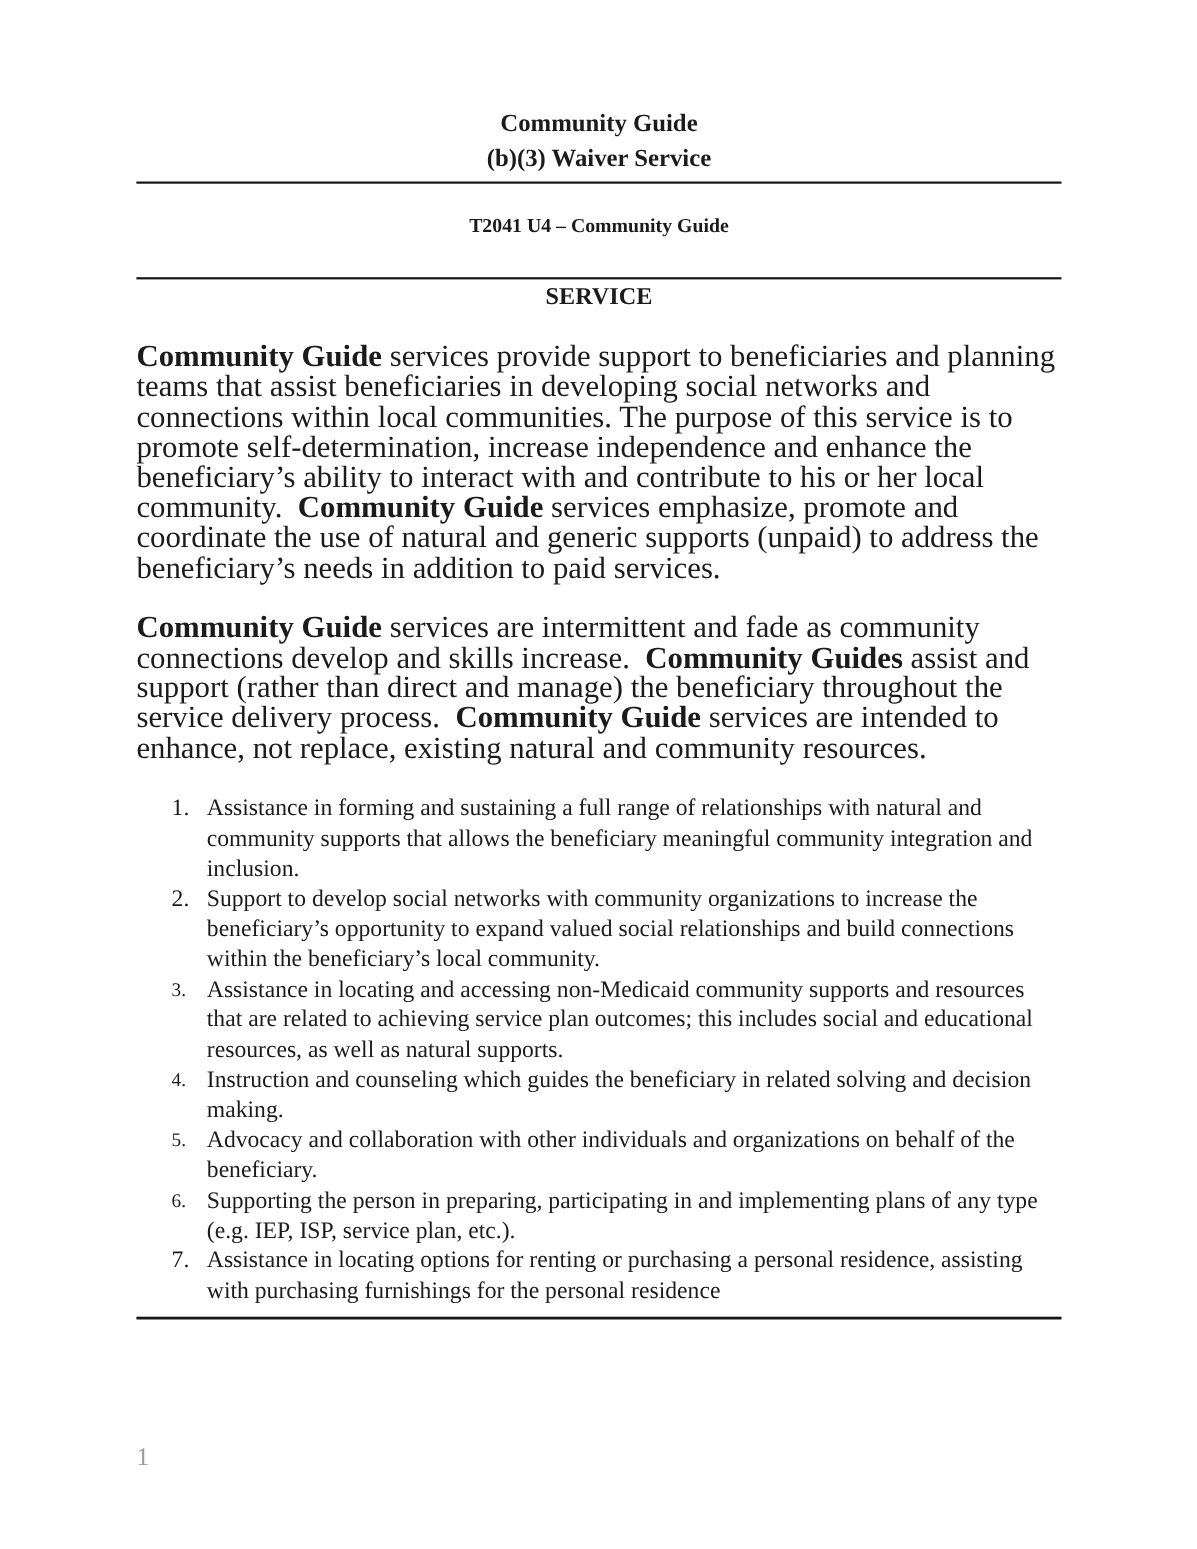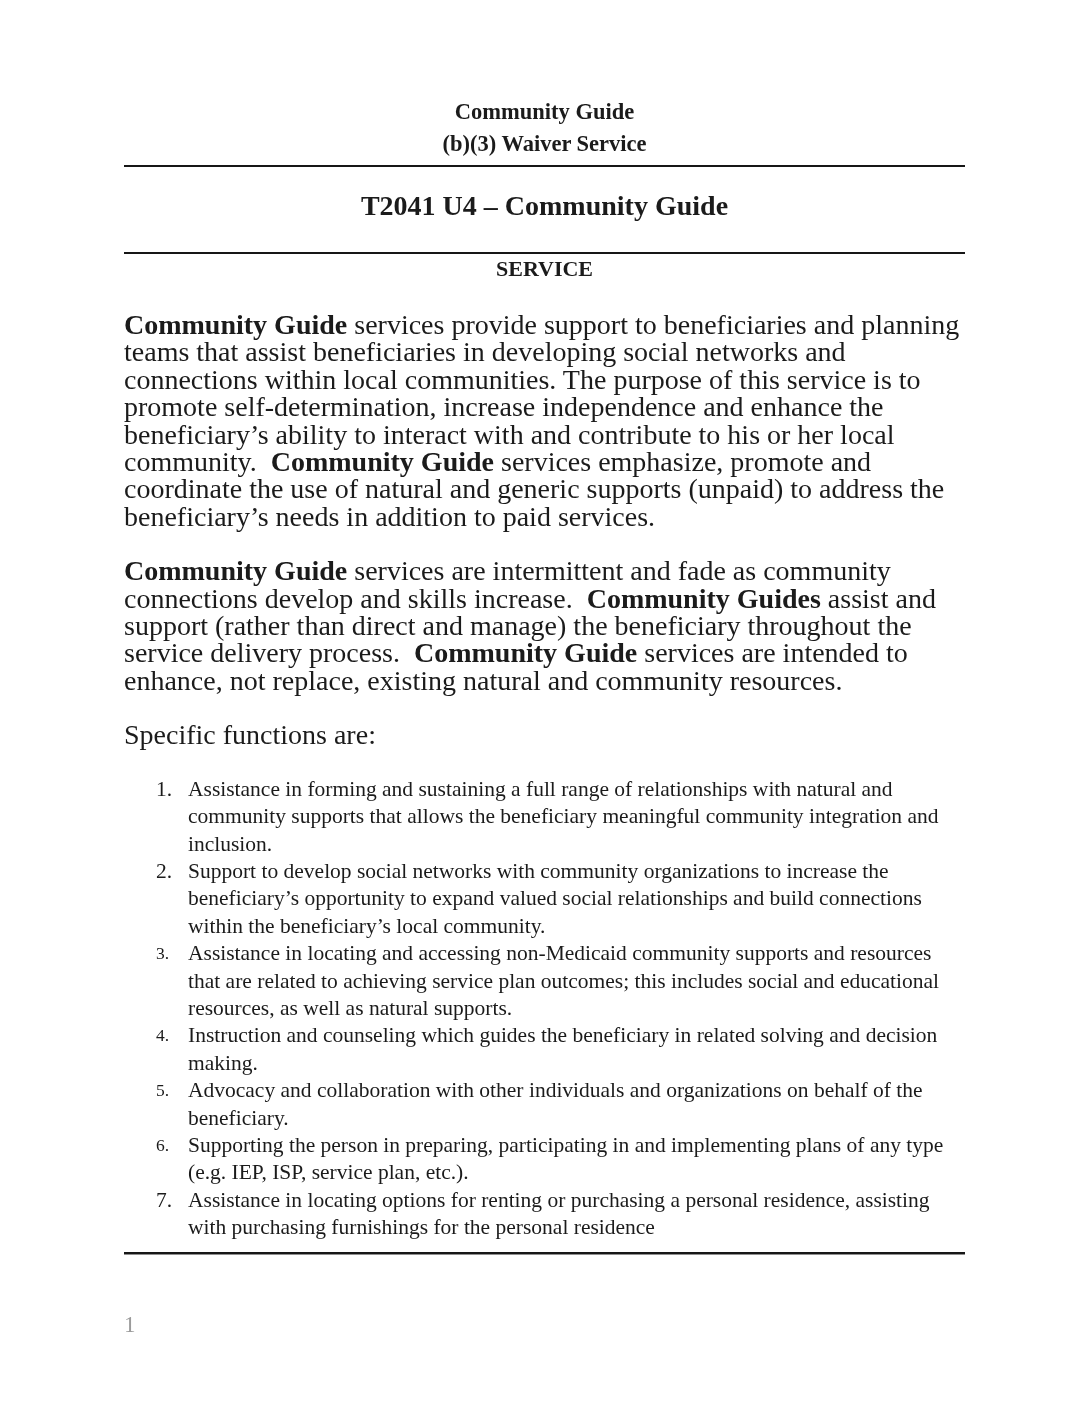--- a/index.html
+++ b/index.html
@@ -29,21 +29,21 @@
     height: 2px;
     background: var(--rule, #161616);
   }
   .rule-1 { margin-top: 5px; }
   .rule-2 { margin-top: 31px; }
 
   .code-heading {
     margin-top: 23px;
     text-align: center;
     font-weight: 700;
-    font-size: 28px;
+    font-size: 18px;
     line-height: 31px;
   }
 
   .section-heading {
     text-align: center;
     font-weight: 700;
     font-size: 22px;
     line-height: 30px;
   }
 
@@ -102,21 +102,20 @@
 
   <div class="code-heading">T2041 U4 – Community Guide</div>
 
   <div class="rule rule-2"></div>
 
   <div class="section-heading">SERVICE</div>
 
   <div>
       <p class="body-paragraph"><span class="bold">Community Guide</span><span> services provide support to beneficiaries and planning teams that assist beneficiaries in developing social networks and connections within local communities. The purpose of this service is to promote self-determination, increase independence and enhance the beneficiary’s ability to interact with and contribute to his or her local community.  </span><span class="bold">Community Guide</span><span> services emphasize, promote and coordinate the use of natural and generic supports (unpaid) to address the beneficiary’s needs in addition to paid services.</span></p>
       <p class="body-paragraph"><span class="bold">Community Guide</span><span> services are intermittent and fade as community connections develop and skills increase.  </span><span class="bold">Community Guides</span><span> assist and support (rather than direct and manage) the beneficiary throughout the service delivery process.  </span><span class="bold">Community Guide</span><span> services are intended to enhance, not replace, existing natural and community resources.</span></p>
-      <p class="body-paragraph"><span>Specific functions are:</span></p>
     </div>
 
   <div class="functions-list">
       <div class="list-item">
         <span class="list-number">1.</span>
         <span class="list-text">Assistance in forming and sustaining a full range of relationships with natural and community supports that allows the beneficiary meaningful community integration and inclusion.</span>
       </div>
       <div class="list-item">
         <span class="list-number">2.</span>
         <span class="list-text">Support to develop social networks with community organizations to increase the beneficiary’s opportunity to expand valued social relationships and build connections within the beneficiary’s local community.</span>

